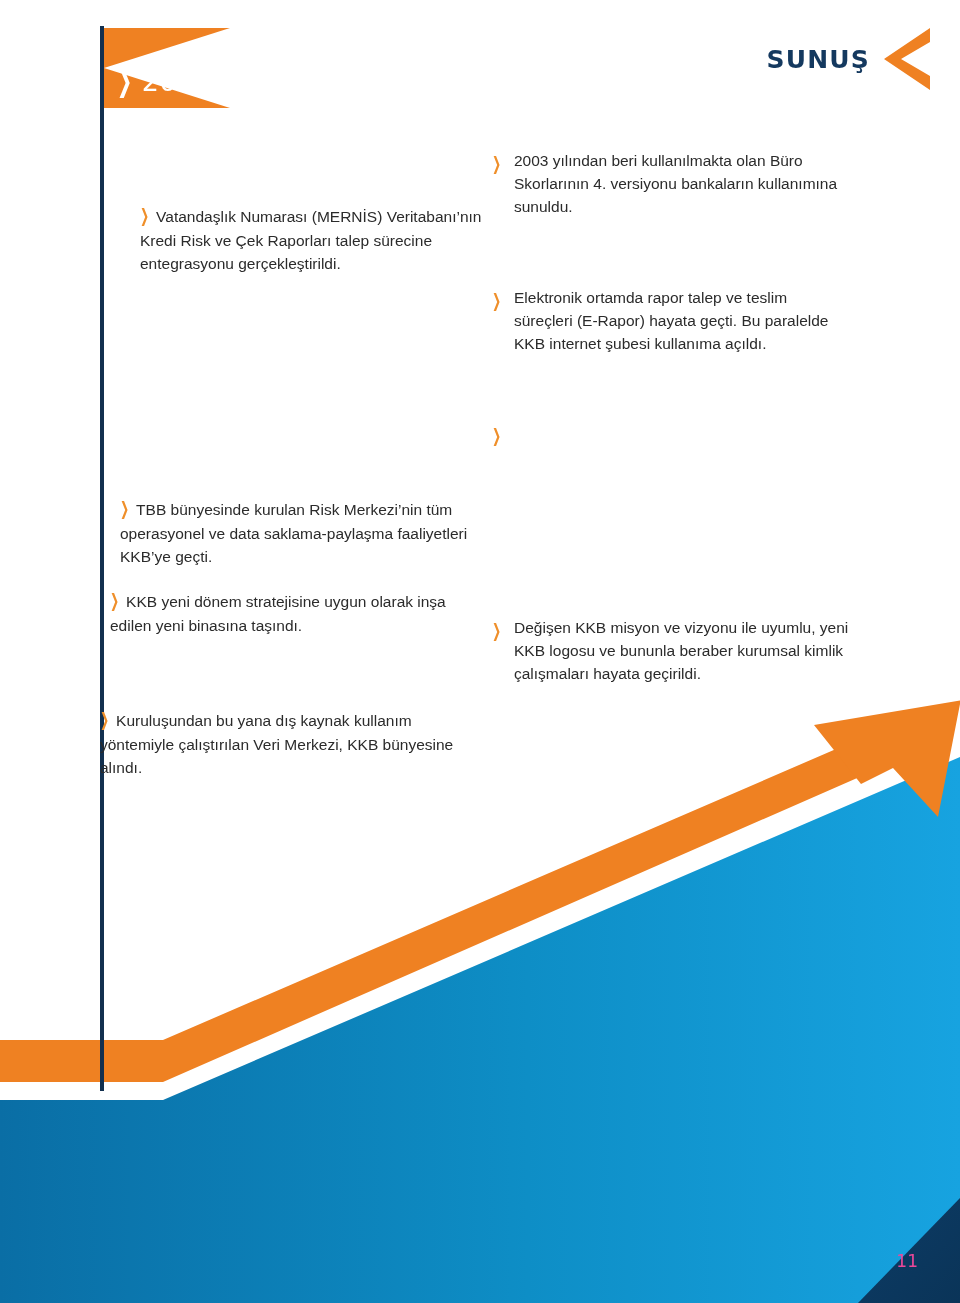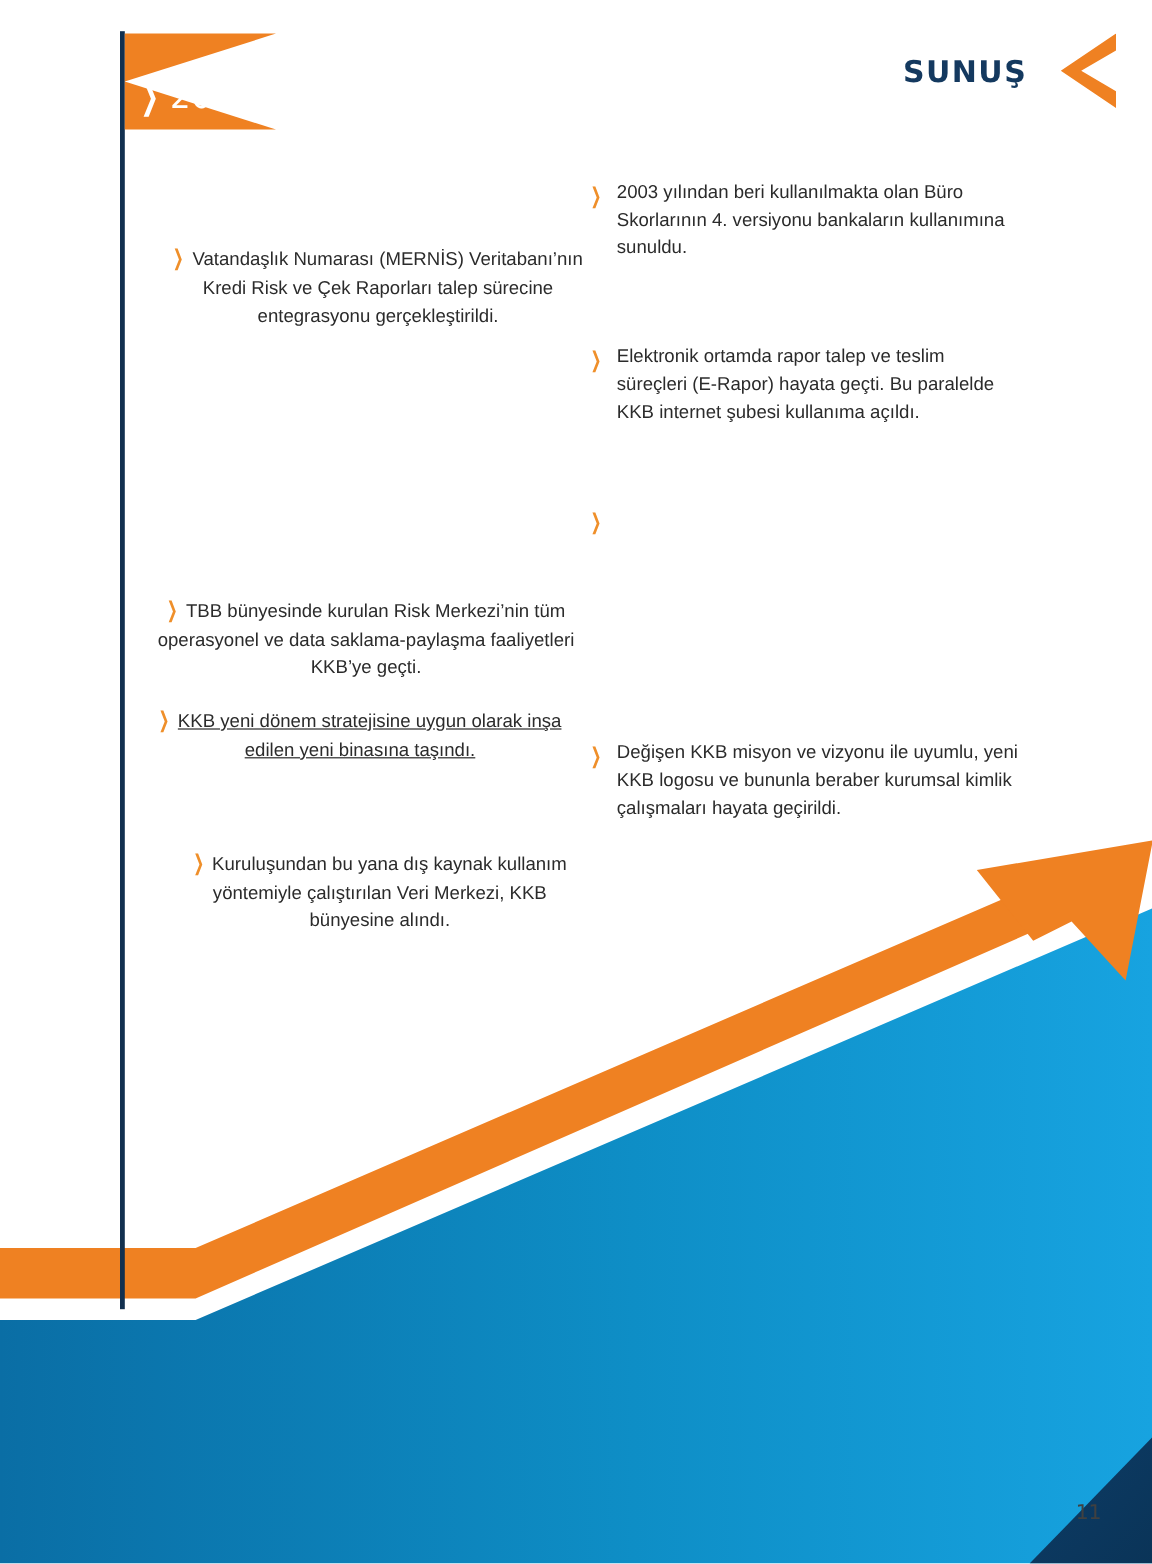--- a/index.html
+++ b/index.html
@@ -38,21 +38,21 @@
   }
   .year-flag-chev{
     font-family:"DejaVu Sans", sans-serif;
     font-size:30px; font-weight:bold; line-height:1;
     transform:scaleX(.62) translateY(-1px); display:inline-block;
   }
 
   
   .header{
     position:absolute; right:30px; top:28px;
-    z-index:6; display:flex; align-items:center; gap:28px;margin-left:12px;
+    z-index:6; display:flex; align-items:center; gap:14px;margin-left:12px;
   }
   .header-title{
     color:#14395f; font-size:25px; font-weight:bold;
     letter-spacing:1.2px;
     font-family:"DejaVu Sans", sans-serif;
   }
   .header-chev{ width:46px; height:62px; }
 
   
   .content{ position:absolute; inset:0; z-index:5; }
@@ -66,44 +66,44 @@
   .item .bullet{
     color:#ef8f2a;
     font-family:"DejaVu Sans", sans-serif;
     font-size:18px;
     font-weight:bold;
     display:inline-block;
     transform:scaleX(.60);
     transform-origin:left center;
     margin-right:1px;
   }
-  .item.left { text-align:center; }
+  .item.left { text-align:left; }
   .item.right{ text-align:left; padding-left:26px; }
   .item.right .bullet{
     position:absolute; left:4px; top:1px;
   }
 
   
   #item-mernis     { left:140px;  top:203px; width:350px; }
   #item-tbb        { left:140px;  top:341px; width:350px; }
   #item-riskmerkezi{ left:120px;  top:455px; width:370px;margin-top:41px; }
-  #item-bina       { left:110px;  top:588px; width:380px;text-decoration:underline; }
-  #item-verimerkezi{ left:100px;  top:707px; width:390px;padding-left:43px; }
+  #item-bina       { left:110px;  top:588px; width:380px; }
+  #item-verimerkezi{ left:100px;  top:707px; width:390px; }
   #item-endeks     { left:90px;   top:842px; width:400px; }
 
   
   #item-buroskor   { left:488px;  top:150px; width:360px; }
   #item-erapor     { left:488px;  top:287px; width:360px; }
   #item-organizasyon{left:488px;  top:422px; width:360px; }
   #item-logo       { left:488px;  top:617px; width:370px; }
 
   
   .page-number{
     position:absolute; right:42px; bottom:32px;
-    color:#404040; font-size:17px; z-index:7;
+    color:#ec4899; font-size:17px; z-index:7;
     font-family:"DejaVu Sans", sans-serif;
   }
 </style>
 </head>
 <body>
 
 <svg id="bg-art" viewBox="0 0 960 1303">
   <defs>
     <linearGradient id="blueGrad" x1="0" y1="0" x2="1" y2="0">
       <stop offset="0%" stop-color="#0a6ea5"></stop>

